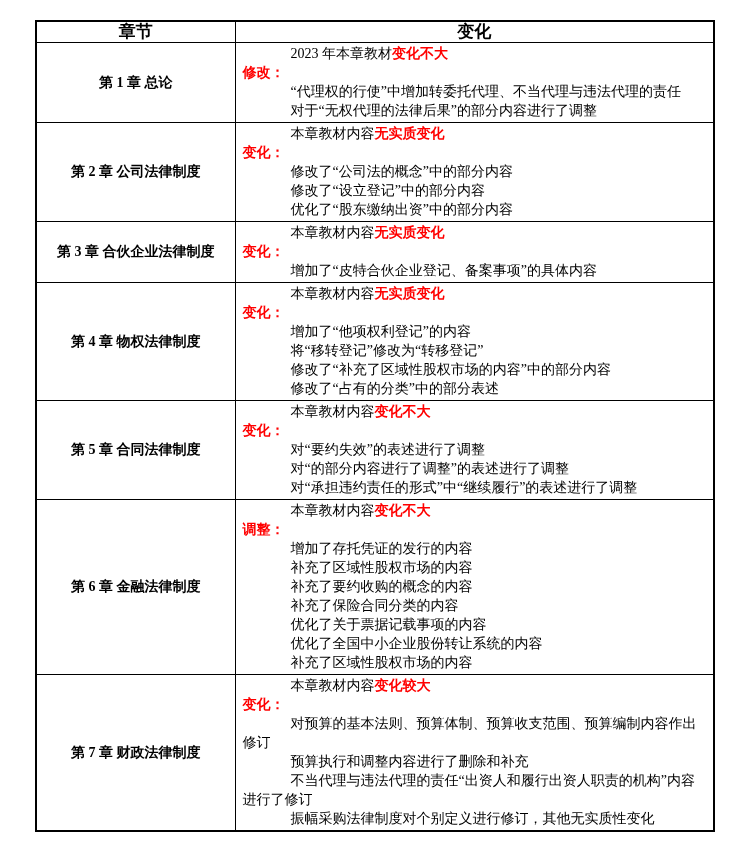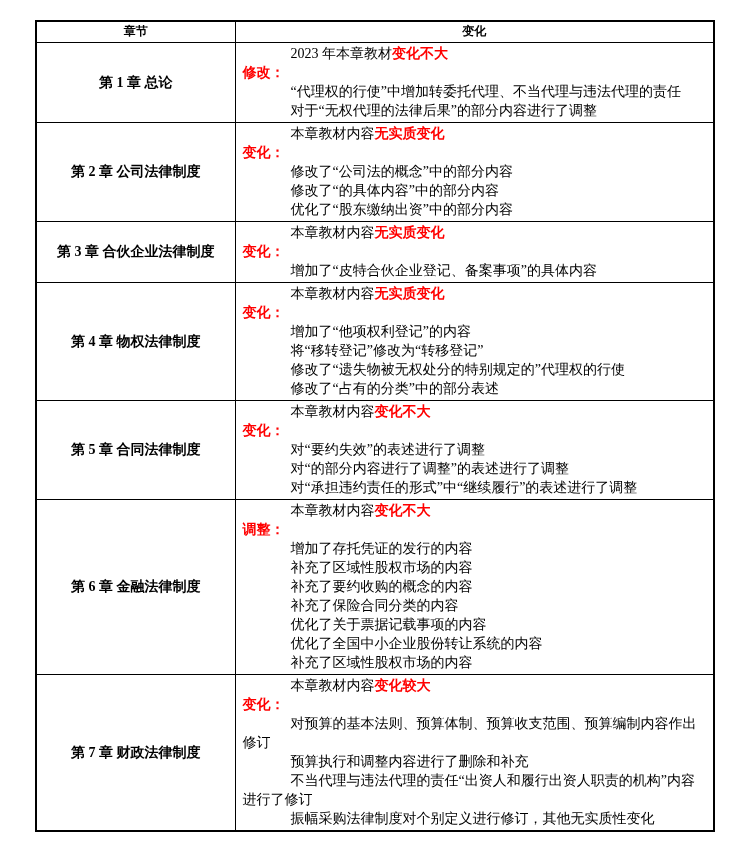--- a/index.html
+++ b/index.html
@@ -24,21 +24,21 @@
     margin: 0 auto;
     border-collapse: collapse;
     table-layout: fixed;
     border: 2px solid var(--line);
   }
   .changes-table th, .changes-table td {
     border: 1px solid var(--line);
   }
   .col-chapter { width: 199px; }
   .changes-table th {
-    font-size: 12px;
+    font-size: 17px;
     font-weight: bold;
     text-align: center;
     padding: 1px 0 2px 0;
     line-height: 17px;
   }
   td.chapter-cell {
     text-align: center;
     vertical-align: middle;
     font-weight: bold;
     font-size: 14px;
@@ -78,40 +78,40 @@
             <div class="change-line"><span class="seg-black">“代理权的行使”中增加转委托代理、不当代理与违法代理的责任</span></div>
             <div class="change-line"><span class="seg-black">对于“无权代理的法律后果”的部分内容进行了调整</span></div>
           </td>
         </tr>
         <tr>
           <td class="chapter-cell">第 2 章 公司法律制度</td>
           <td class="changes-cell">
             <div class="change-line"><span class="seg-black">本章教材内容</span><span class="seg-red">无实质变化</span></div>
             <div class="change-line"><span class="seg-red">变化：</span></div>
             <div class="change-line"><span class="seg-black">修改了“公司法的概念”中的部分内容</span></div>
-            <div class="change-line"><span class="seg-black">修改了“的具体内容”中的部分内容</span></div>
+            <div class="change-line"><span class="seg-black">修改了“设立登记”中的部分内容</span></div>
             <div class="change-line"><span class="seg-black">优化了“股东缴纳出资”中的部分内容</span></div>
           </td>
         </tr>
         <tr>
           <td class="chapter-cell">第 3 章 合伙企业法律制度</td>
           <td class="changes-cell">
             <div class="change-line"><span class="seg-black">本章教材内容</span><span class="seg-red">无实质变化</span></div>
             <div class="change-line"><span class="seg-red">变化：</span></div>
             <div class="change-line"><span class="seg-black">增加了“皮特合伙企业登记、备案事项”的具体内容</span></div>
           </td>
         </tr>
         <tr>
           <td class="chapter-cell">第 4 章 物权法律制度</td>
           <td class="changes-cell">
             <div class="change-line"><span class="seg-black">本章教材内容</span><span class="seg-red">无实质变化</span></div>
             <div class="change-line"><span class="seg-red">变化：</span></div>
             <div class="change-line"><span class="seg-black">增加了“他项权利登记”的内容</span></div>
             <div class="change-line"><span class="seg-black">将“移转登记”修改为“转移登记”</span></div>
-            <div class="change-line"><span class="seg-black">修改了“遗失物被无权处分的特别规定的”代理权的行使</span></div>
+            <div class="change-line"><span class="seg-black">修改了“补充了区域性股权市场的内容”中的部分内容</span></div>
             <div class="change-line"><span class="seg-black">修改了“占有的分类”中的部分表述</span></div>
           </td>
         </tr>
         <tr>
           <td class="chapter-cell">第 5 章 合同法律制度</td>
           <td class="changes-cell">
             <div class="change-line"><span class="seg-black">本章教材内容</span><span class="seg-red">变化不大</span></div>
             <div class="change-line"><span class="seg-red">变化：</span></div>
             <div class="change-line"><span class="seg-black">对“要约失效”的表述进行了调整</span></div>
             <div class="change-line"><span class="seg-black">对“的部分内容进行了调整”的表述进行了调整</span></div>

